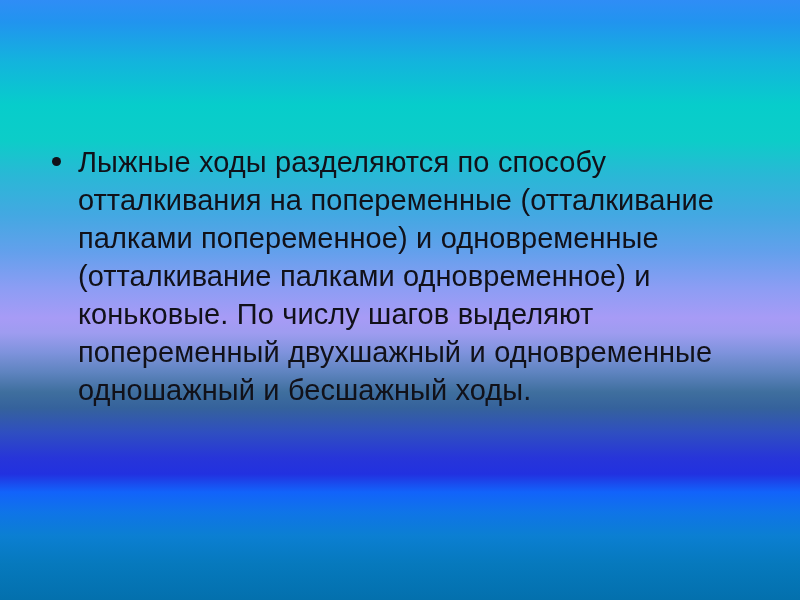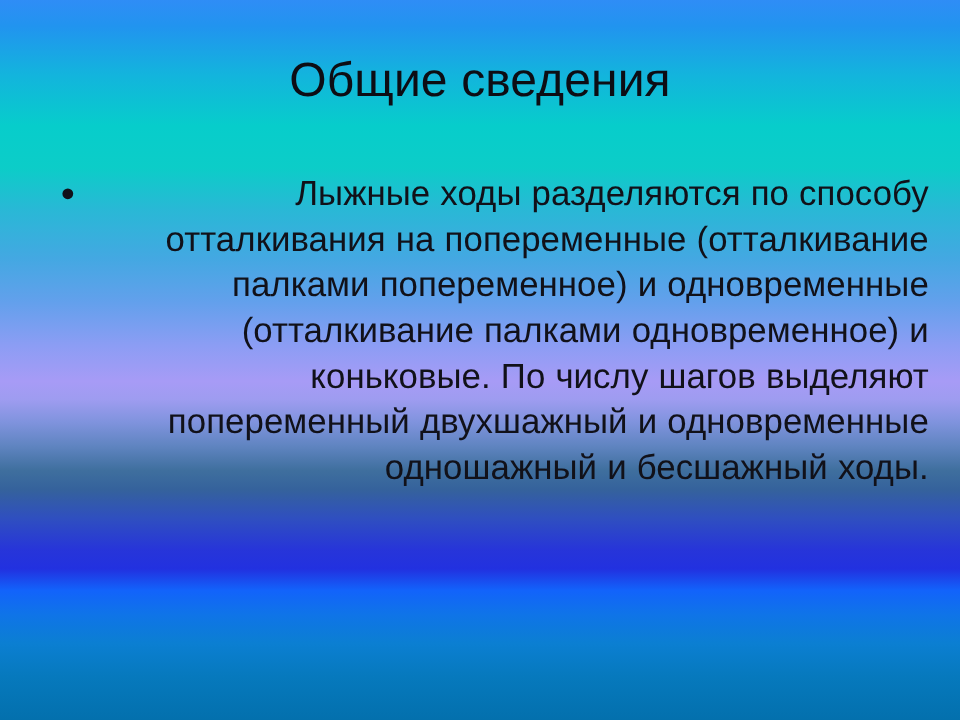--- a/index.html
+++ b/index.html
@@ -66,21 +66,21 @@
     width: 726px;
   }
 
   .bullet-item {
     position: relative;
     padding-left: 30px;
     font-size: 29px;
     line-height: 38px;
     color: #111119;
     font-weight: 400;
-    text-align: right;
+    text-align: left;
     letter-spacing: 0.05px;
     word-spacing: 0.3px;
   }
 
   .bullet-marker {
     position: absolute;
     left: 4px;
     top: 14px;
     width: 9px;
     height: 9px;
@@ -90,21 +90,20 @@
 
   .bullet-text {
     display: block;
   }
 </style>
 </head>
 <body>
 
 <div id="slide">
 
-  <div id="slide-title">Общие сведения</div>
 
   <div id="body-block">
 
     <div class="bullet-item">
       <span class="bullet-marker"></span>
       <span class="bullet-text">Лыжные ходы разделяются по способу отталкивания на попеременные (отталкивание палками попеременное) и одновременные (отталкивание палками одновременное) и коньковые. По числу шагов выделяют попеременный двухшажный и одновременные одношажный и бесшажный ходы.</span>
     </div>
 
   </div>
 

